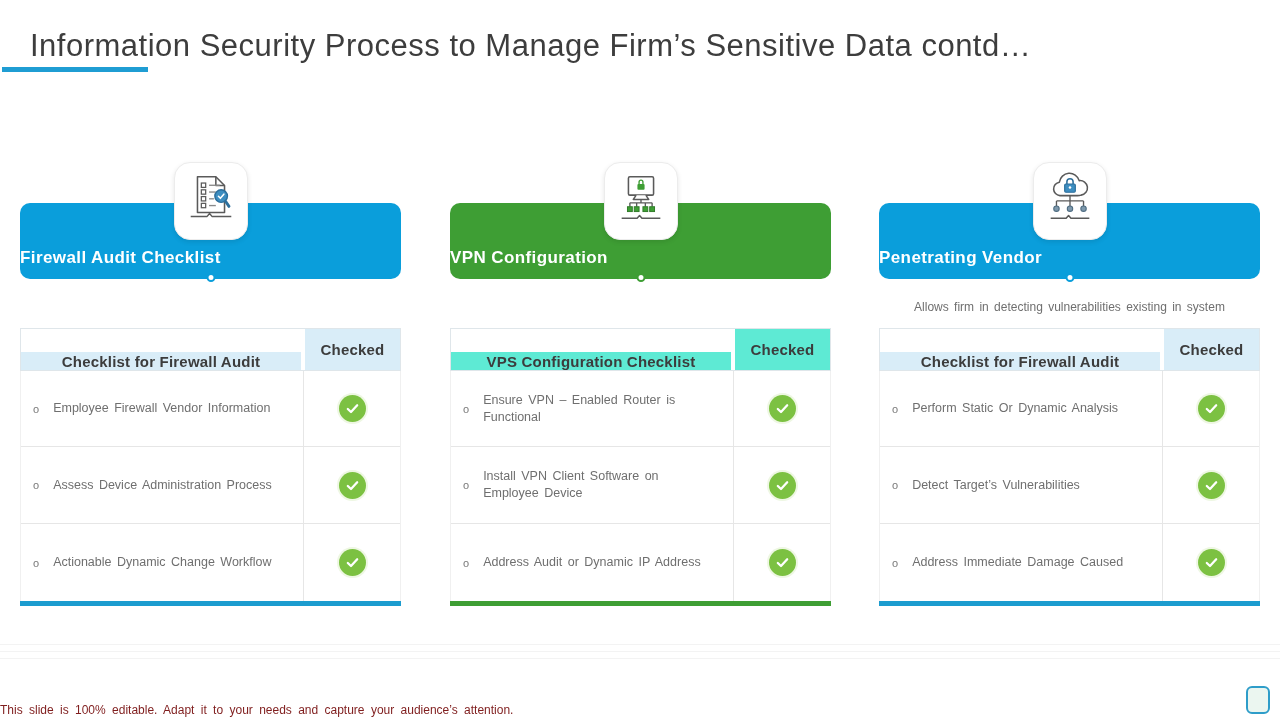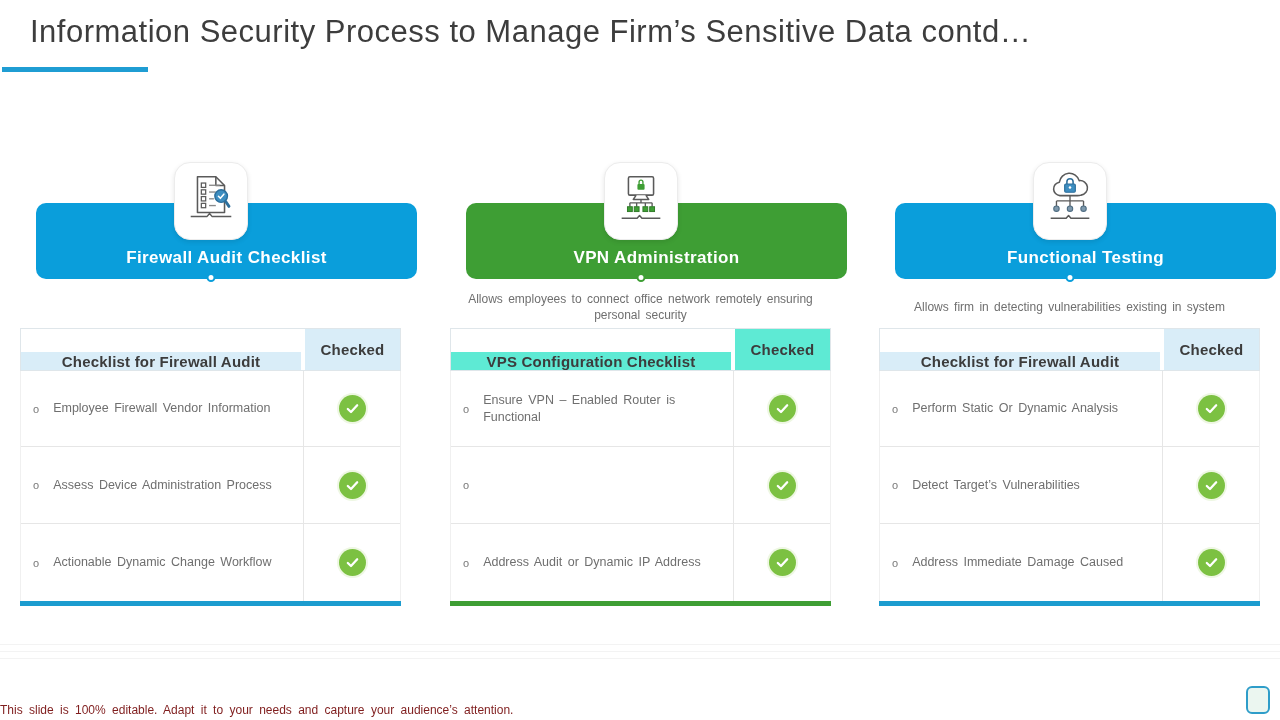--- a/index.html
+++ b/index.html
@@ -1,35 +1,35 @@
 <!DOCTYPE html>
 <html><head>
 <meta charset="utf-8">
 <style>
   * { margin: 0; padding: 0; box-sizing: border-box; }
   html, body { width: 1280px; height: 720px; }
   body { font-family: "Liberation Sans", sans-serif; background: #ffffff; overflow: hidden; }
   .slide { position: relative; width: 1280px; height: 720px; background: #fff; }
 
-  .title { position: absolute; left: 30px; top: 14px; font-size: 31px; font-weight: 400;
+  .title { position: absolute; left: 30px; top: 28px; font-size: 31px; font-weight: 400;
            color: #3d3d3d; letter-spacing: 0.5px; white-space: nowrap; }
   .title-underline { position: absolute; left: 2px; top: 67px; width: 146px; height: 5px; background: #1f9dd3; }
   .subtitle { position: absolute; left: 30px; top: 78px; font-size: 12px; color: #9e9e9e; word-spacing: 3px; }
 
   .col { position: absolute; top: 162px; width: 381px; height: 444px; }
   .col-1 { left: 20px; }  .col-2 { left: 450px; }  .col-3 { left: 879px; }
 
   .icon-card { position: absolute; left: 50%; transform: translateX(-50%); top: 0;
                width: 74px; height: 78px; background: #fff; border: 1px solid #ececec;
                border-radius: 16px; box-shadow: 0 2px 5px rgba(0,0,0,0.10); z-index: 3;
                display: flex; align-items: center; justify-content: center; }
   .icon-card svg { width: 58px; height: 58px; }
 
-  .banner { position: absolute; left: 16px; top: 41px; width: 100%; height: 76px; border-radius: 10px;
-            z-index: 2; display: flex; align-items: flex-end; justify-content: center; }
+  .banner { position: absolute; left: 0; top: 41px; width: 100%; height: 76px; border-radius: 10px;
+            z-index: 2; display: flex; align-items: flex-end; }
   .accent-blue .banner { background: #0a9edb; }
   .accent-green .banner { background: #3e9e34; }
   .banner-label { color: #ffffff; font-size: 17px; font-weight: 700; letter-spacing: 0.4px; padding-bottom: 11px; }
 
   .banner-dot { position: absolute; left: 50%; transform: translateX(-50%); top: 111px;
                 width: 9px; height: 9px; border-radius: 50%; background: #fff; z-index: 4; }
   .accent-blue .banner-dot { border: 2px solid #0a9edb; }
   .accent-green .banner-dot { border: 2px solid #3e9e34; }
 
   .col-desc { position: absolute; left: 0; top: 127px; width: 100%; height: 36px;
@@ -164,26 +164,23 @@
           <path d="M30 30.5 v3.5 M18.5 34 h23 M18.5 34 v4 M25.5 34 v4 M34.5 34 v4 M41.5 34 v4" fill="none" stroke="#5a5a5a" stroke-width="1.4"></path>
           <rect x="16" y="38" width="5" height="5" fill="#3e9e34" stroke="#2f7a28" stroke-width="1"></rect>
           <rect x="23" y="38" width="5" height="5" fill="#3e9e34" stroke="#2f7a28" stroke-width="1"></rect>
           <rect x="32" y="38" width="5" height="5" fill="#3e9e34" stroke="#2f7a28" stroke-width="1"></rect>
           <rect x="39" y="38" width="5" height="5" fill="#3e9e34" stroke="#2f7a28" stroke-width="1"></rect>
           <path d="M10 50 h16 l2.5 -3 2.5 3 h19" fill="none" stroke="#5a5a5a" stroke-width="1.5" stroke-linejoin="round"></path>
         </svg>
       </span>
     </div>
     <div class="banner">
-      <span class="banner-label">VPN Administration</span>
+      <span class="banner-label">VPN Configuration</span>
     </div>
     <div class="banner-dot"></div>
-    <div class="col-desc">
-      <span class="inner">Allows employees to connect office network remotely ensuring personal security</span>
-    </div>
     <div class="table">
       <div class="thead">
         <div class="th th-main">VPS Configuration Checklist</div>
         <div class="th th-check">Checked</div>
       </div>
       <div class="tbody">
         <div class="trow">
           <div class="td-main">
             <span class="bullet">o</span>
             <span class="row-text">Ensure VPN – Enabled Router is Functional</span>
@@ -192,20 +189,21 @@
               <span class="check">
                 <svg viewBox="0 0 16 16">
                   <path d="M3 8.5 l3.4 3.3 L13 4.5" fill="none" stroke="#fff" stroke-width="2.4" stroke-linecap="round" stroke-linejoin="round"></path>
                 </svg>
               </span>
             </div>
         </div>
         <div class="trow">
           <div class="td-main">
             <span class="bullet">o</span>
+            <span class="row-text">Install VPN Client Software on Employee Device</span>
           </div>
           <div class="td-check">
               <span class="check">
                 <svg viewBox="0 0 16 16">
                   <path d="M3 8.5 l3.4 3.3 L13 4.5" fill="none" stroke="#fff" stroke-width="2.4" stroke-linecap="round" stroke-linejoin="round"></path>
                 </svg>
               </span>
             </div>
         </div>
         <div class="trow">
@@ -236,21 +234,21 @@
           <circle cx="30" cy="18.2" r="1.3" fill="#ffffff"></circle>
           <path d="M30 26.5 v5.5 M16 32 h28 M16 32 v5.5 M30 32 v5.5 M44 32 v5.5" fill="none" stroke="#5a5a5a" stroke-width="1.4"></path>
           <circle cx="16" cy="40" r="2.8" fill="#7e99ad" stroke="#4d6b80" stroke-width="1.1"></circle>
           <circle cx="30" cy="40" r="2.8" fill="#7e99ad" stroke="#4d6b80" stroke-width="1.1"></circle>
           <circle cx="44" cy="40" r="2.8" fill="#7e99ad" stroke="#4d6b80" stroke-width="1.1"></circle>
           <path d="M10 50 h16 l2.5 -3 2.5 3 h19" fill="none" stroke="#5a5a5a" stroke-width="1.5" stroke-linejoin="round"></path>
         </svg>
       </span>
     </div>
     <div class="banner">
-      <span class="banner-label">Functional Testing</span>
+      <span class="banner-label">Penetrating Vendor</span>
     </div>
     <div class="banner-dot"></div>
     <div class="col-desc">
       <span class="inner">Allows firm in detecting vulnerabilities  existing in system</span>
     </div>
     <div class="table">
       <div class="thead">
         <div class="th th-main">Checklist for Firewall Audit</div>
         <div class="th th-check">Checked</div>
       </div>

